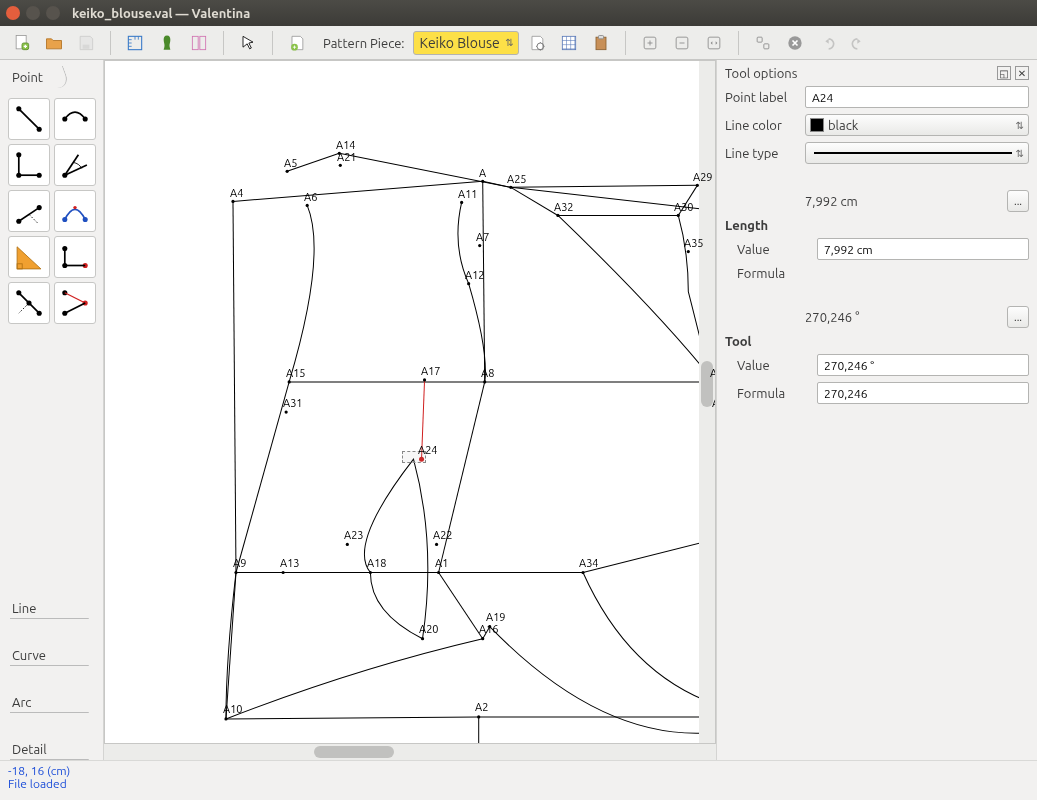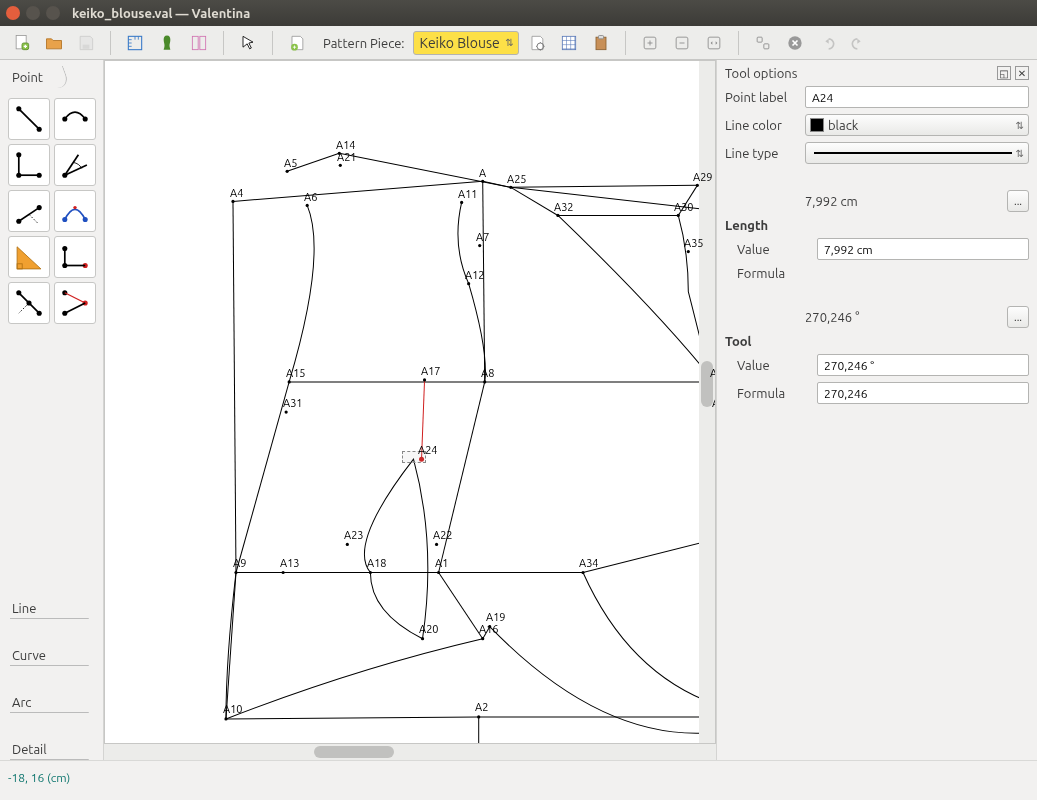--- a/index.html
+++ b/index.html
@@ -47,21 +47,21 @@
 .form-row .bold { font-weight:bold;margin-top:48px; }
 .form-row .value-display { font-size:13px; }
 .form-input { flex:1; height:22px; border:1px solid #b4b4b2; border-radius:2px; background:#fff; padding:0 6px; font-size:12px; }
 .line-type { flex:1; height:22px; border:1px solid #b4b4b2; border-radius:3px; background:linear-gradient(#fdfdfd,#e9e9e7); display:flex; align-items:center; padding:0 16px 0 8px; position:relative;}
 .line-type::after{content:"⇅";position:absolute;right:4px;font-size:10px;color:#666;}
 .line-type .line{flex:1;height:2px;background:#000;}
 .color-sel { flex:1; height:22px; border:1px solid #b4b4b2; border-radius:3px; background:linear-gradient(#fdfdfd,#e9e9e7); display:flex; align-items:center; padding:0 16px 0 4px; position:relative; gap:4px;}
 .color-sel::after{content:"⇅";position:absolute;right:4px;font-size:10px;color:#666;}
 .color-sw { width:14px;height:14px;background:#000;border:1px solid #888;}
 .fxbtn { width:22px;height:22px;border:1px solid #b4b4b2;border-radius:3px;background:linear-gradient(#fdfdfd,#e9e9e7);display:flex;align-items:center;justify-content:center;font-size:11px;cursor:pointer;}
-.statusbar{height:33px;background:#f2f1f0;border-top:1px solid #d9d9d7;display:flex;flex-direction:column;justify-content:center;padding:0 8px;font-size:12px;color:#0f766e;}
+.statusbar{height:33px;background:#f2f1f0;border-top:1px solid #d9d9d7;display:flex;flex-direction:column;justify-content:center;padding:0 8px;font-size:12px;color:#1d4ed8;}
 .selrect{position:absolute;border:1px dashed #888;background:rgba(150,150,150,0.08);}
 </style>
 </head>
 <body>
 
 <div class="titlebar">
   <div class="tb-btn tb-close"></div>
   <div class="tb-btn tb-min"></div>
   <div class="tb-btn tb-max"></div>
   <span class="title">keiko_blouse.val — Valentina</span>
@@ -423,13 +423,14 @@
     </div>
     <div class="form-row" style="padding-left:12px;">
       <label>Formula</label>
       <input class="form-input" value="270,246" style="">
     </div>
   </div>
 </div>
 
 <div class="statusbar">
   <div>-18, 16 (cm)</div>
+  <div>File loaded</div>
 </div>
 
 </body></html>

